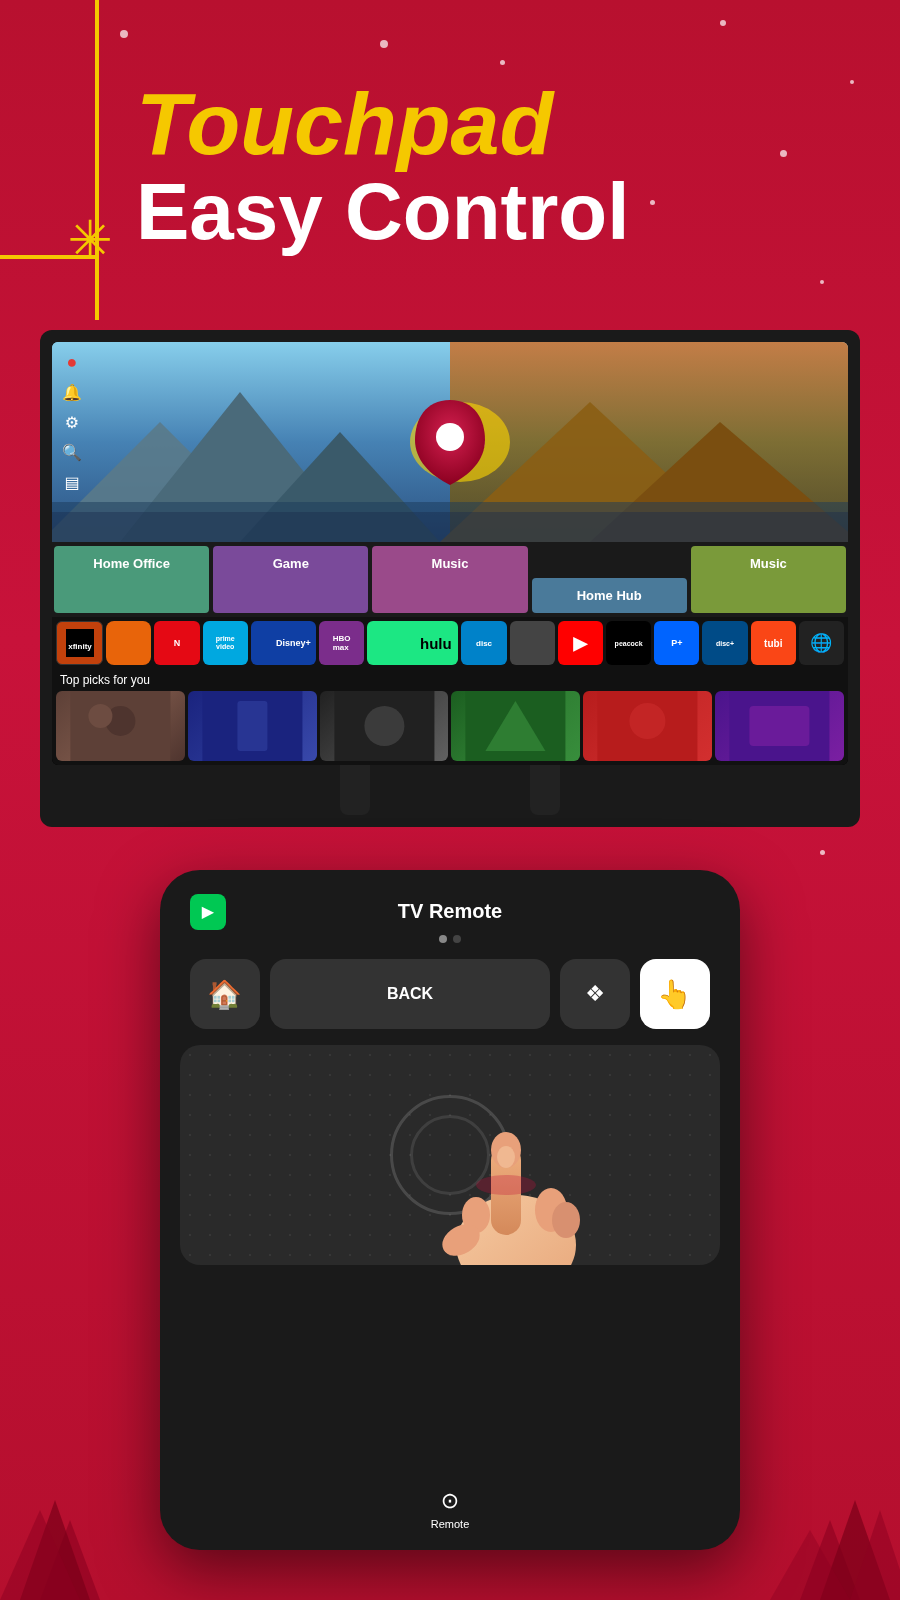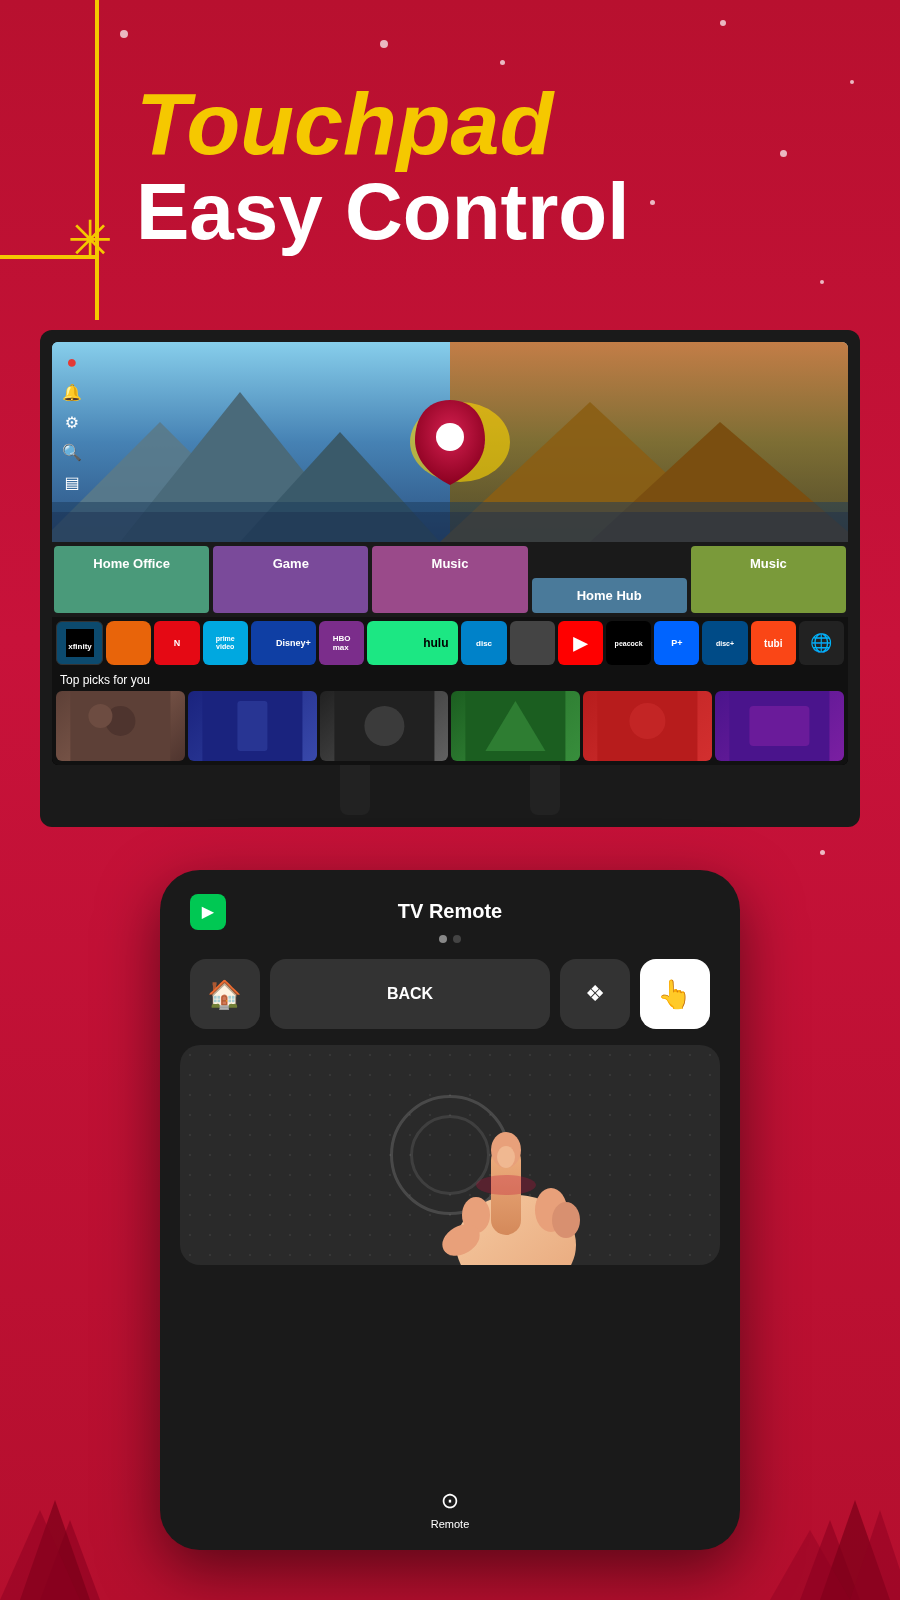--- a/index.html
+++ b/index.html
@@ -182,21 +182,21 @@
       color: white;
       overflow: hidden;
     }
 
     .app-xfinity { background: #000; border: 1px solid #333; font-size: 10px; }
     .app-orange { background: #e8640a; }
     .app-netflix { background: #e50914; font-size: 9px; font-weight: 900; }
     .app-prime { background: #00a8e0; font-size: 7px; }
     .app-disney { background: #0f3fa4; font-size: 7px; padding-left: 20px; }
     .app-hbo { background: #7b2d8b; font-size: 8px; }
-    .app-hulu { background: #1ce783; color: #000; font-size: 12px; padding-left: 46px; }
+    .app-hulu { background: #1ce783; color: #000; font-size: 15px; padding-left: 46px; }
     .app-sling { background: #0082c9; font-size: 8px; }
     .app-apple { background: #555; font-size: 14px; }
     .app-youtube { background: #ff0000; font-size: 8px; }
     .app-peacock { background: #000; font-size: 8px; }
     .app-paramount { background: #0064ff; font-size: 8px; }
     .app-discovery { background: #004b87; font-size: 7px; }
     .app-tubi { background: #fa4616; font-size: 8px; }
     .app-globe { background: #222; font-size: 14px; }
 
     
@@ -556,21 +556,21 @@
 
       <div class="tv-nav">
         <div class="nav-tab home-office">Home Office</div>
         <div class="nav-tab game">Game</div>
         <div class="nav-tab music">Music</div>
         <div class="nav-tab home-hub">Home Hub</div>
         <div class="nav-tab sports">Music</div>
       </div>
 
       <div class="app-grid">
-        <div class="app-icon app-xfinity" style="background:#0c4a6e;border:1px solid #333;">
+        <div class="app-icon app-xfinity" style="background:#c2410c;border:1px solid #333;">
           <svg width="28" height="28" viewBox="0 0 28 28">
               <rect width="28" height="28" fill="#000"></rect>
               <text x="14" y="20" text-anchor="middle" fill="white" font-size="8" font-weight="bold">xfinity</text>
             </svg>
         </div>
         <div class="app-icon app-orange" style="background:#e8640a;border-radius:8px;"></div>
         <div class="app-icon app-netflix">N</div>
         <div class="app-icon app-prime" style="background:#00a8e0;font-size:7px;text-align:center;line-height:1.2;">prime<br>video</div>
         <div class="app-icon app-disney" style="font-size:9px;">Disney+</div>
         <div class="app-icon app-hbo" style="font-size:8px;">HBO<br>max</div>

